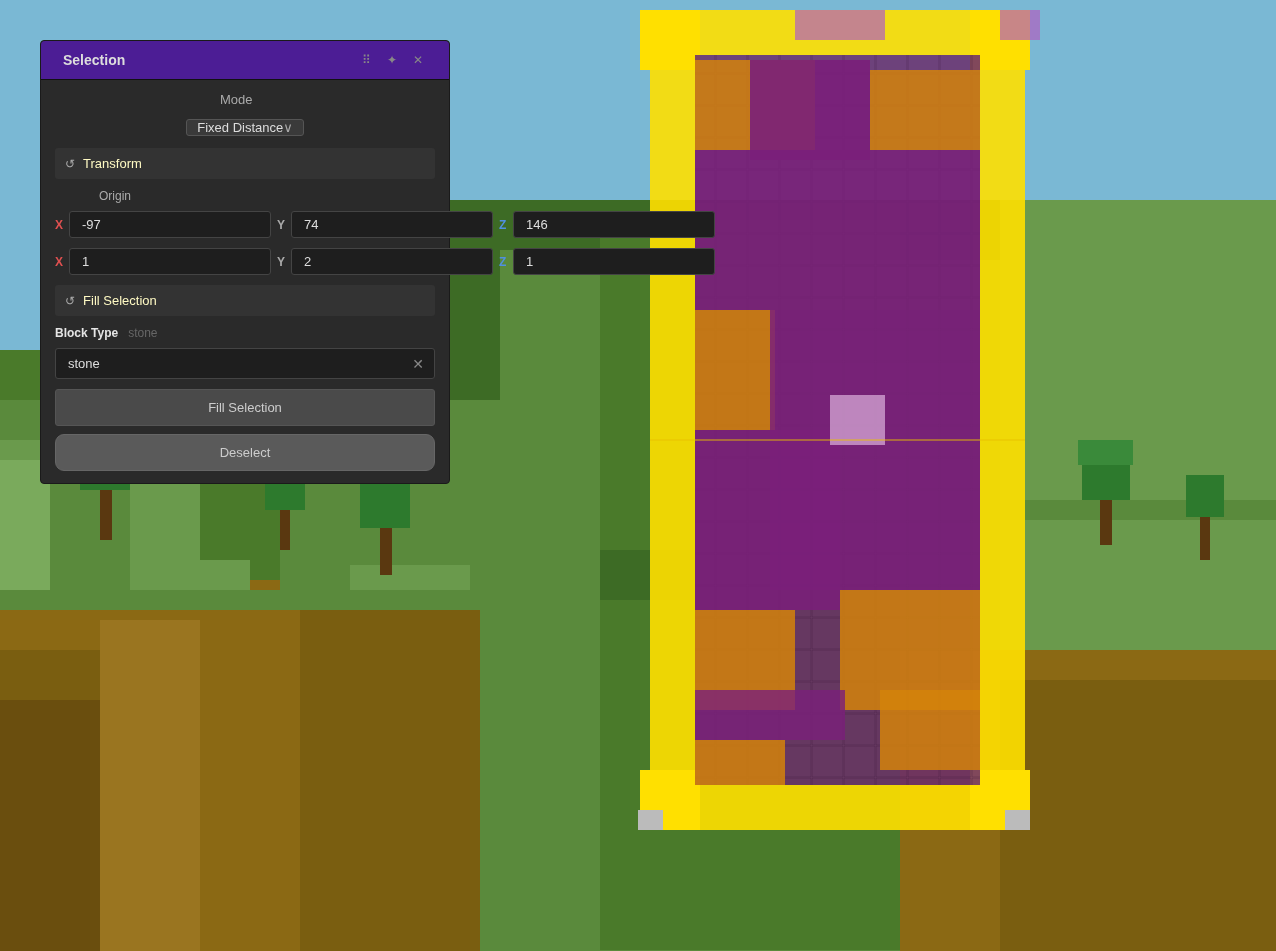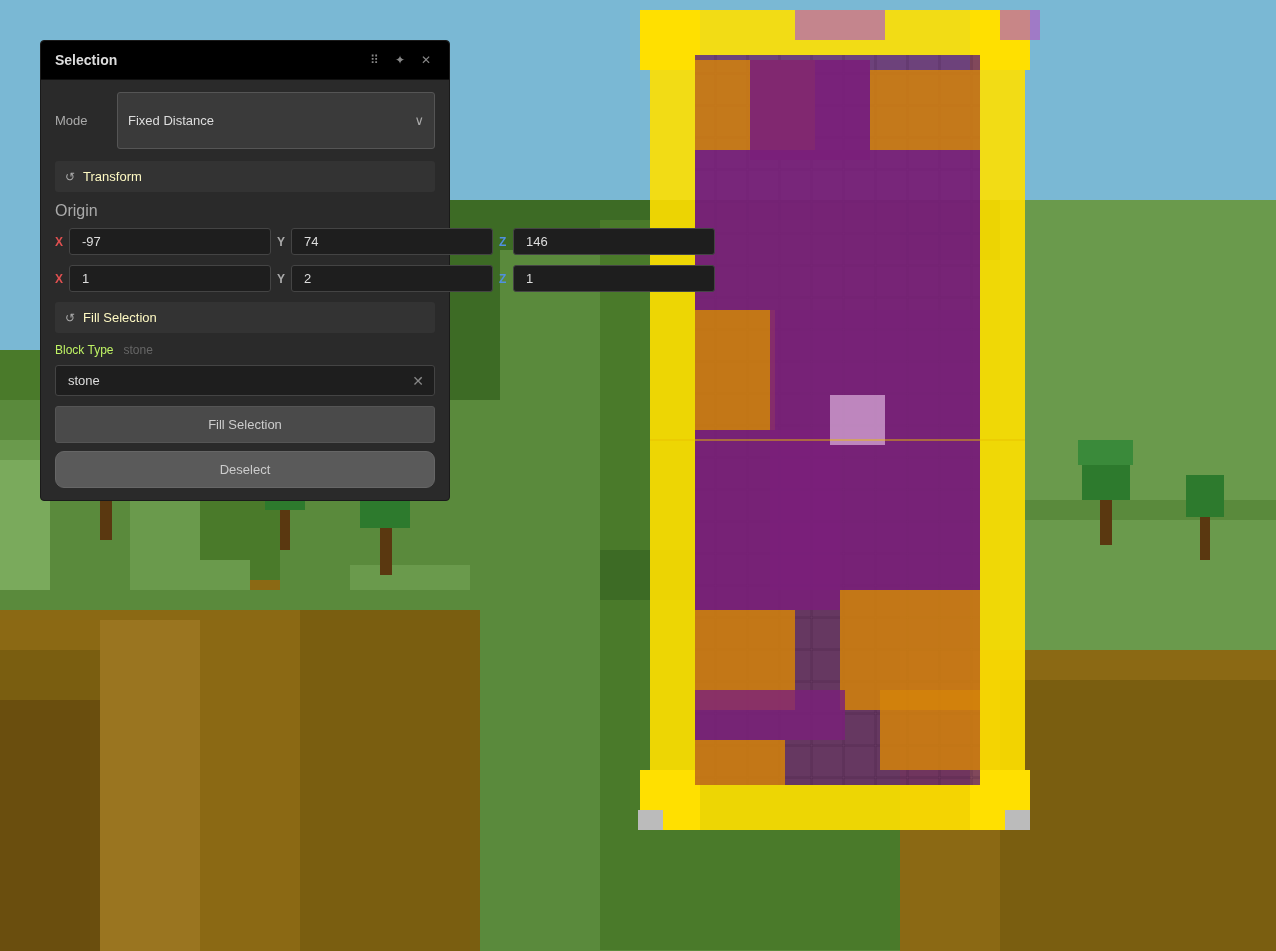--- a/index.html
+++ b/index.html
@@ -30,22 +30,22 @@
       border: 1px solid #1a1a1a;
       border-radius: 4px;
       z-index: 10;
       color: #ccc;
     }
 
     .panel-header {
       display: flex;
       align-items: center;
       justify-content: space-between;
-      padding: 10px 14px;
-      background: #000000;
+      padding: 10px 22px;
+      background: #4c1d95;
       border-bottom: 1px solid #111;
       border-radius: 4px 4px 0 0;
       text-align: right;
     }
 
     .panel-title {
       font-size: 14px;
       color: #ddd;
       font-weight: bold;
     }
@@ -65,34 +65,35 @@
 
     .panel-body {
       padding: 12px 14px;
     }
 
     .mode-row {
       display: flex;
       align-items: center;
       gap: 12px;
       margin-bottom: 12px;
+      flex-direction: column;
     }
 
     .mode-label {
       color: #aaa;
       min-width: 50px;
     }
 
     .mode-dropdown {
       flex: 1;
       background: #3a3a3a;
       border: 1px solid #555;
       border-radius: 3px;
       color: #ddd;
-      padding: 20px 10px;
+      padding: 0 10px;
       display: flex;
       align-items: center;
       justify-content: space-between;
       cursor: pointer;
     }
 
     .mode-dropdown span { font-size: 13px; }
     .dropdown-arrow { color: #aaa; font-size: 10px; }
 
     .section-header {
@@ -104,23 +105,24 @@
       border-radius: 3px;
       margin-bottom: 10px;
       cursor: pointer;
     }
 
     .section-icon { color: #aaa; font-size: 12px; }
     .section-label { color: #fef9c3; font-size: 13px; }
 
     .field-group-label {
       color: #aaa;
-      font-size: 16px;
+      font-size: 12px;
       margin-bottom: 8px;
       margin-top: 4px;
+      margin-left: 44px;
     }
 
     .coord-row {
       display: flex;
       align-items: center;
       gap: 6px;
       margin-bottom: 10px;
     }
 
     .coord-item {
@@ -163,22 +165,23 @@
     }
 
     .block-type-row {
       display: flex;
       align-items: center;
       gap: 10px;
       margin-bottom: 8px;
     }
 
     .block-type-label {
-      color: #bef264;
+      color: #e5e5e5;
       font-size: 12px;
+      font-weight: bold;
     }
 
     .block-type-placeholder {
       color: #666;
       font-size: 12px;
     }
 
     .block-input-row {
       display: flex;
       align-items: center;

